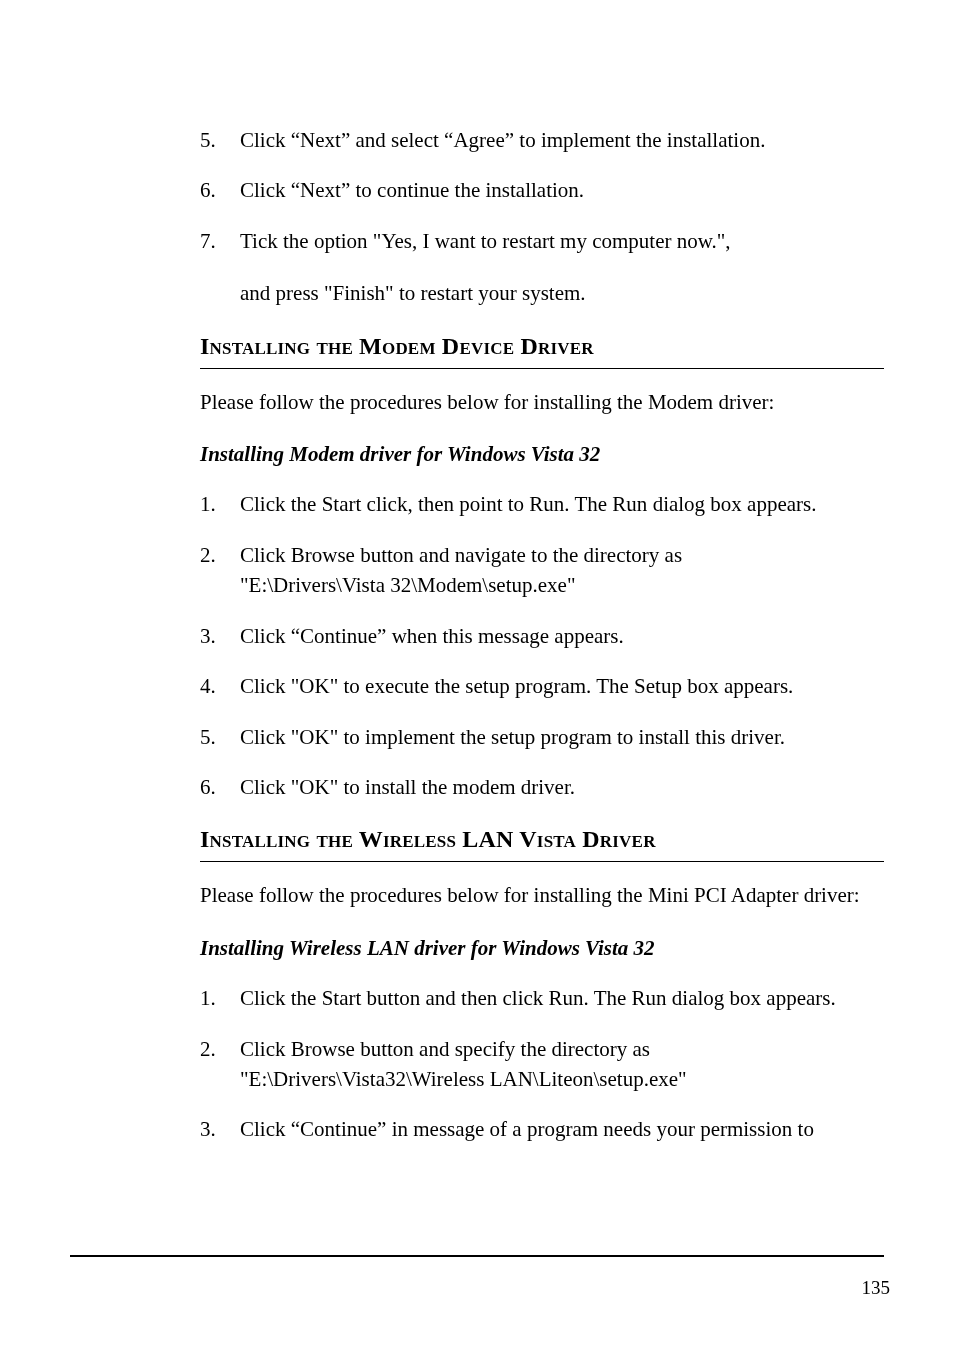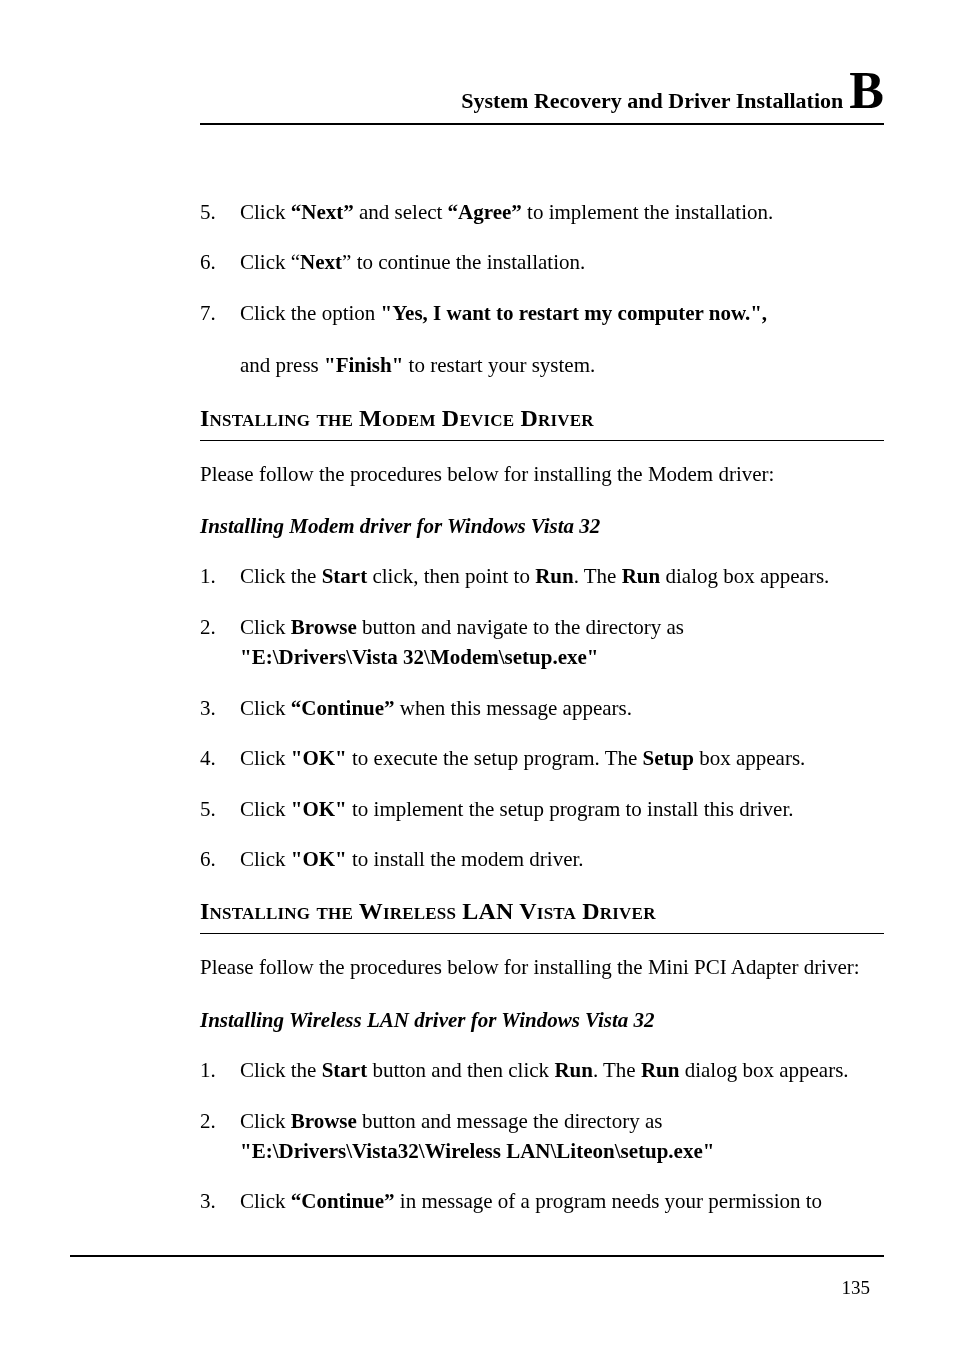--- a/index.html
+++ b/index.html
@@ -76,69 +76,62 @@
   }
   .para {
     margin: 0 0 22px 0;
   }
   .subhead {
     font-weight: bold;
     font-style: italic;
     font-size: 21px;
     margin: 4px 0 20px 0;
   }
-  .bold { font-weight: bold; text-align: right; }
+  .bold { font-weight: normal; text-align: right; }
   .extra-space { margin-top: 22px; }
   .footer-rule {
     position: absolute;
     left: 70px;
     right: 70px;
     bottom: 90px;
     border: none;
     border-top: 2px solid #000;
   }
   .page-number {
     position: absolute;
-    right: 84px;
+    right: 64px;
     bottom: 56px;
     font-size: 19px;
   }
 </style>
 </head>
 <body>
 
 <div class="page">
 
-  <div class="header-area">
-    <div class="running-head">
-      <span class="running-title">System Recovery and Driver Installation</span>
-      <span class="appendix-letter">B</span>
-    </div>
-    <hr class="rule-thick">
-  </div>
 
   <div class="content">
 
     <ul class="ol">
       <li>
         <span class="num">5.</span>
         <span class="body">
           <span>Click </span><span class="bold">“Next”</span><span> and select </span><span class="bold">“Agree”</span><span> to implement the installation.</span>
         </span>
       </li>
       <li>
         <span class="num">6.</span>
         <span class="body">
           <span>Click “</span><span class="bold">Next</span><span>” to continue the installation.</span>
         </span>
       </li>
       <li>
         <span class="num">7.</span>
         <span class="body">
-          <span>Click the option </span><span class="bold">"Yes, I want to restart my computer now.",</span>
+          <span>Tick the option </span><span class="bold">"Yes, I want to restart my computer now.",</span>
           <div style="height:22px"></div>
           <span>and press </span><span class="bold">"Finish"</span><span> to restart your system.</span>
         </span>
       </li>
     </ul>
 
     <div class="h2">Installing the Modem Device Driver</div>
     <hr class="h2-rule">
     <p class="para">Please follow the procedures below for installing the Modem driver:</p>
     <div class="subhead">Installing Modem driver for Windows Vista 32</div>
@@ -191,21 +184,21 @@
     <ul class="ol">
       <li>
         <span class="num">1.</span>
         <span class="body">
           <span>Click the </span><span class="bold">Start</span><span> button and then click </span><span class="bold">Run</span><span>. The </span><span class="bold">Run</span><span> dialog box appears.</span>
         </span>
       </li>
       <li>
         <span class="num">2.</span>
         <span class="body">
-          <span>Click </span><span class="bold">Browse</span><span> button and message the directory as</span><br>
+          <span>Click </span><span class="bold">Browse</span><span> button and specify the directory as</span><br>
           <span class="bold">"E:\Drivers\Vista32\Wireless LAN\Liteon\setup.exe"</span>
         </span>
       </li>
       <li>
         <span class="num">3.</span>
         <span class="body">
           <span>Click </span><span class="bold">“Continue”</span><span> in message of a program needs your permission to</span>
         </span>
       </li>
     </ul>

